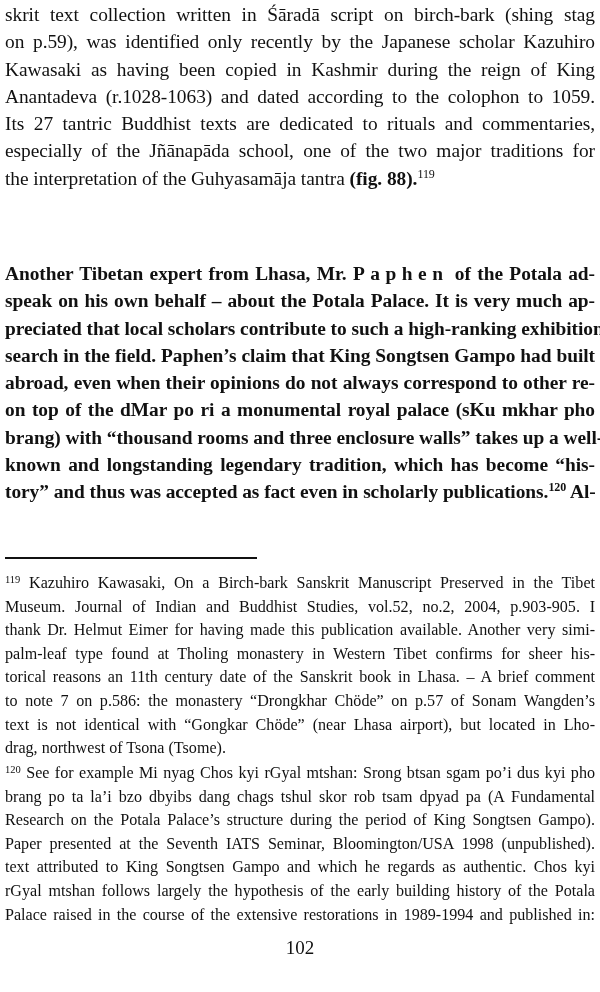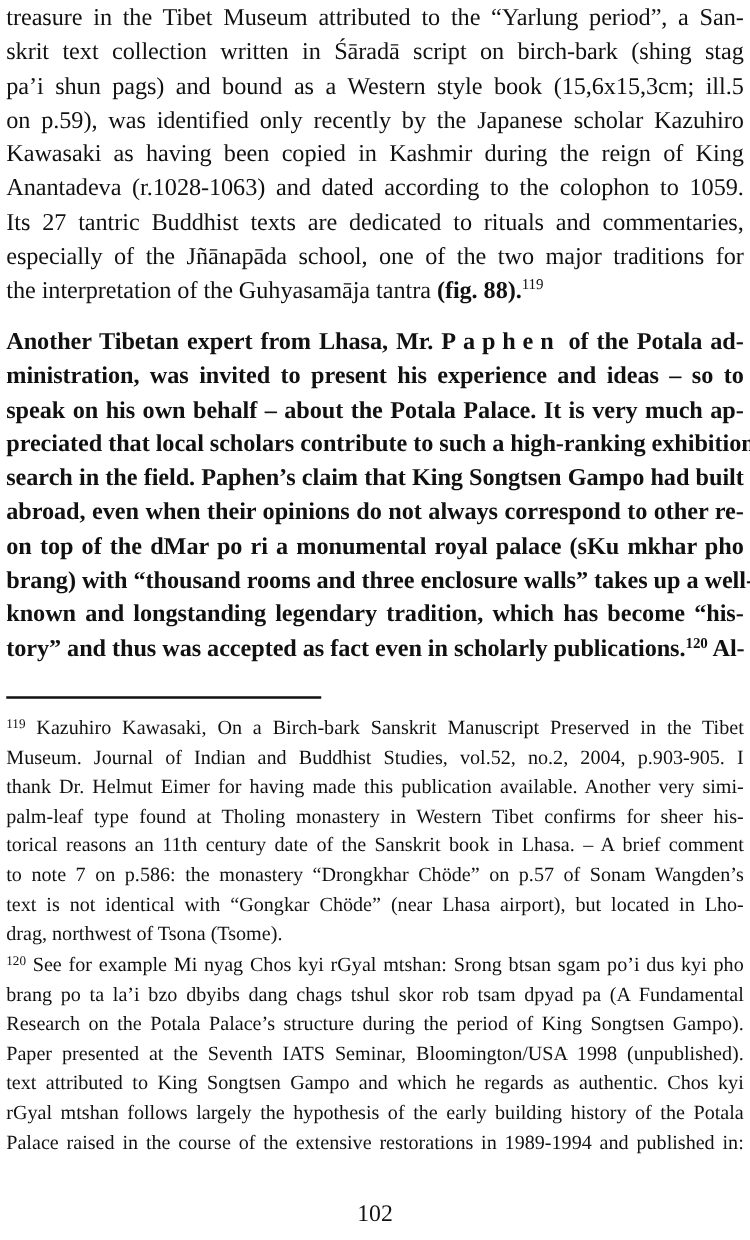--- a/index.html
+++ b/index.html
@@ -18,42 +18,39 @@
     .line { display: block; text-align: justify; text-align-last: justify; white-space: nowrap; }
     .line.last { text-align-last: left; }
     .sup { font-size: 12px; vertical-align: 7px; line-height: 0; }
     .bold { font-weight: bold; }
     .spaced { letter-spacing: 5.5px; }
     .rule { position: absolute; top: 557px; left: 0; width: 252px; height: 2px; background: #111; }
     .fn { position: absolute; left: 0; width: 590px; font-size: 16.1px; line-height: 23.6px; }
     .fn1 { top: 571px; }
     .fn2 { top: 761px; }
     .fn .sup { font-size: 10.5px; vertical-align: 5px; }
-    .pagenum { position: absolute; top: 961px; left: 0; width: 600px; text-align: center; font-size: 19px; }
+    .pagenum { position: absolute; top: 937px; left: 0; width: 600px; text-align: center; font-size: 19px; }
   </style>
 </head>
 <body>
 
 <div class="page">
 
   <div class="body-text para1">
-    <span class="line">treasure in the Tibet Museum attributed to the “Yarlung period”, a San-</span>
     <span class="line">skrit text collection written in Śāradā script on birch-bark (shing stag</span>
-    <span class="line">pa’i shun pags) and bound as a Western style book (15,6x15,3cm; ill.5</span>
     <span class="line">on p.59), was identified only recently by the Japanese scholar Kazuhiro</span>
     <span class="line">Kawasaki as having been copied in Kashmir during the reign of King</span>
     <span class="line">Anantadeva (r.1028-1063) and dated according to the colophon to 1059.</span>
     <span class="line">Its 27 tantric Buddhist texts are dedicated to rituals and commentaries,</span>
     <span class="line">especially of the Jñānapāda school, one of the two major traditions for</span>
     <span class="line last"><span>the interpretation of the Guhyasamāja tantra </span><span class="bold">(fig. 88).</span><span class="sup">119</span></span>
   </div>
 
   <div class="body-text para2">
     <span class="line"><span>Another Tibetan expert from Lhasa, Mr. </span><span class="spaced">Paphen</span><span> of the Potala ad-</span></span>
-    <span class="line">ministration, was invited to present his experience and ideas – so to</span>
     <span class="line">speak on his own behalf – about the Potala Palace. It is very much ap-</span>
     <span class="line">preciated that local scholars contribute to such a high-ranking exhibition</span>
     <span class="line">search in the field. Paphen’s claim that King Songtsen Gampo had built</span>
     <span class="line">abroad, even when their opinions do not always correspond to other re-</span>
     <span class="line">on top of the dMar po ri a monumental royal palace (sKu mkhar pho</span>
     <span class="line">brang) with “thousand rooms and three enclosure walls” takes up a well-</span>
     <span class="line">known and longstanding legendary tradition, which has become “his-</span>
     <span class="line"><span>tory” and thus was accepted as fact even in scholarly publications.</span><span class="sup">120</span><span> Al-</span></span>
   </div>
 

